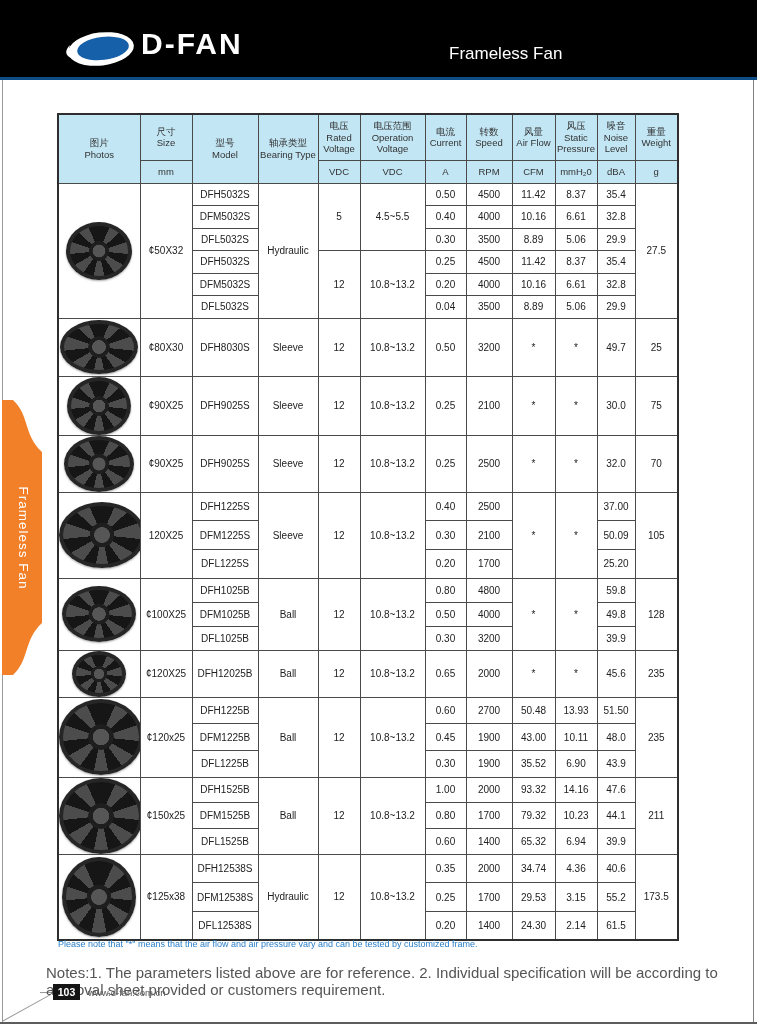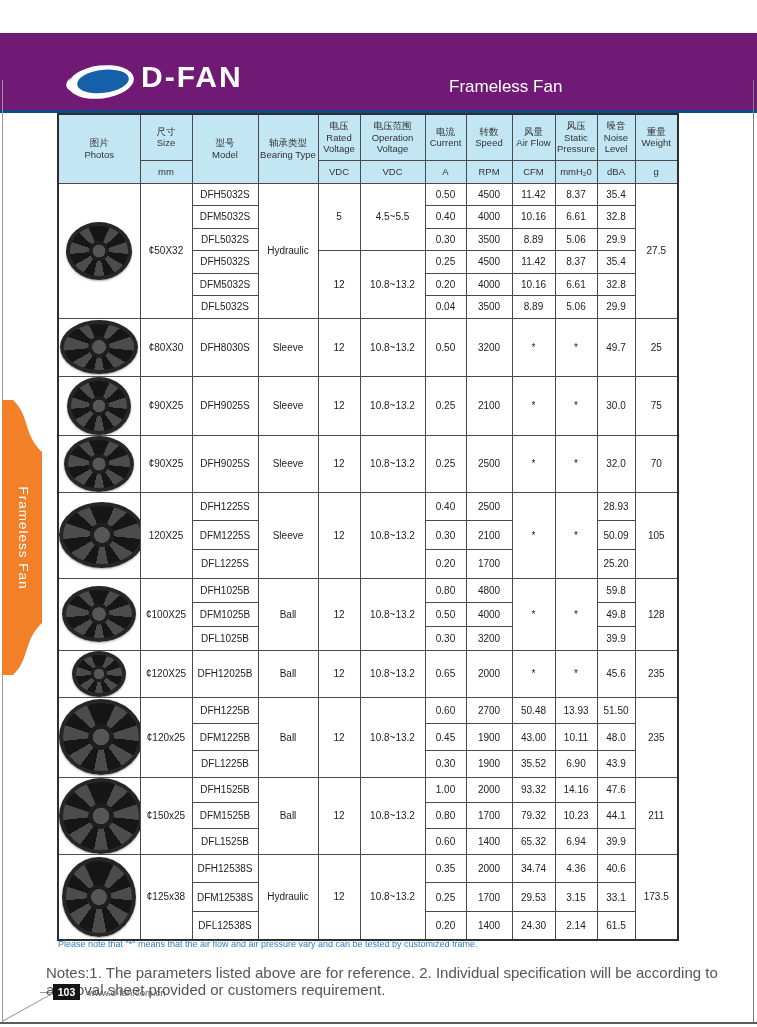--- a/index.html
+++ b/index.html
@@ -2,21 +2,21 @@
 <html><head>
 <meta charset="utf-8">
 <style>
   html,body{margin:0;padding:0;}
   body{
     width:757px;height:1027px;position:relative;background:#fff;
     font-family:"Liberation Sans",sans-serif;overflow:hidden;
   }
   
   .banner{position:absolute;left:0;top:0;width:757px;height:77px;
-    background:#701a75;border-bottom:3px solid #0e4c85;margin-top:33px;}
+    background:#000000;border-bottom:3px solid #0e4c85;}
   .logo-svg{position:absolute;left:64px;top:29px;}
   .brand{position:absolute;left:141px;top:27px;color:#fff;font-size:30px;
     font-weight:bold;letter-spacing:2px;}
   .title-cn{position:absolute;left:296px;top:18px;color:#fff;font-size:36px;
     font-weight:bold;letter-spacing:4px;}
   .title-en{position:absolute;left:449px;top:44px;color:#fff;font-size:17px;}
   
   .pb-left{position:absolute;left:2px;top:80px;bottom:4px;width:1px;background:#9a9a9a;}
   .pb-right{position:absolute;right:3px;top:80px;bottom:4px;width:1px;background:#808080;}
   .pb-bottom{position:absolute;left:0;right:0;bottom:3px;height:2px;background:#5c5c5c;}
@@ -231,21 +231,21 @@
         </td>
         <td rowspan="3">120X25</td>
         <td>DFH1225S</td>
         <td rowspan="3">Sleeve</td>
         <td rowspan="3">12</td>
         <td rowspan="3">10.8~13.2</td>
         <td>0.40</td>
         <td>2500</td>
         <td rowspan="3">*</td>
         <td rowspan="3">*</td>
-        <td>28.93</td>
+        <td>37.00</td>
         <td rowspan="3">105</td>
       </tr>
       <tr style="height: 28.7px;">
         <td>DFM1225S</td>
         <td>0.30</td>
         <td>2100</td>
         <td>50.09</td>
       </tr>
       <tr style="height: 28.7px;">
         <td>DFL1225S</td>
@@ -376,21 +376,21 @@
         <td>4.36</td>
         <td>40.6</td>
         <td rowspan="3">173.5</td>
       </tr>
       <tr style="height: 28.7px;">
         <td>DFM12538S</td>
         <td>0.25</td>
         <td>1700</td>
         <td>29.53</td>
         <td>3.15</td>
-        <td>33.1</td>
+        <td>55.2</td>
       </tr>
       <tr style="height: 28.7px;">
         <td>DFL12538S</td>
         <td>0.20</td>
         <td>1400</td>
         <td>24.30</td>
         <td>2.14</td>
         <td>61.5</td>
       </tr>
     </tbody>

